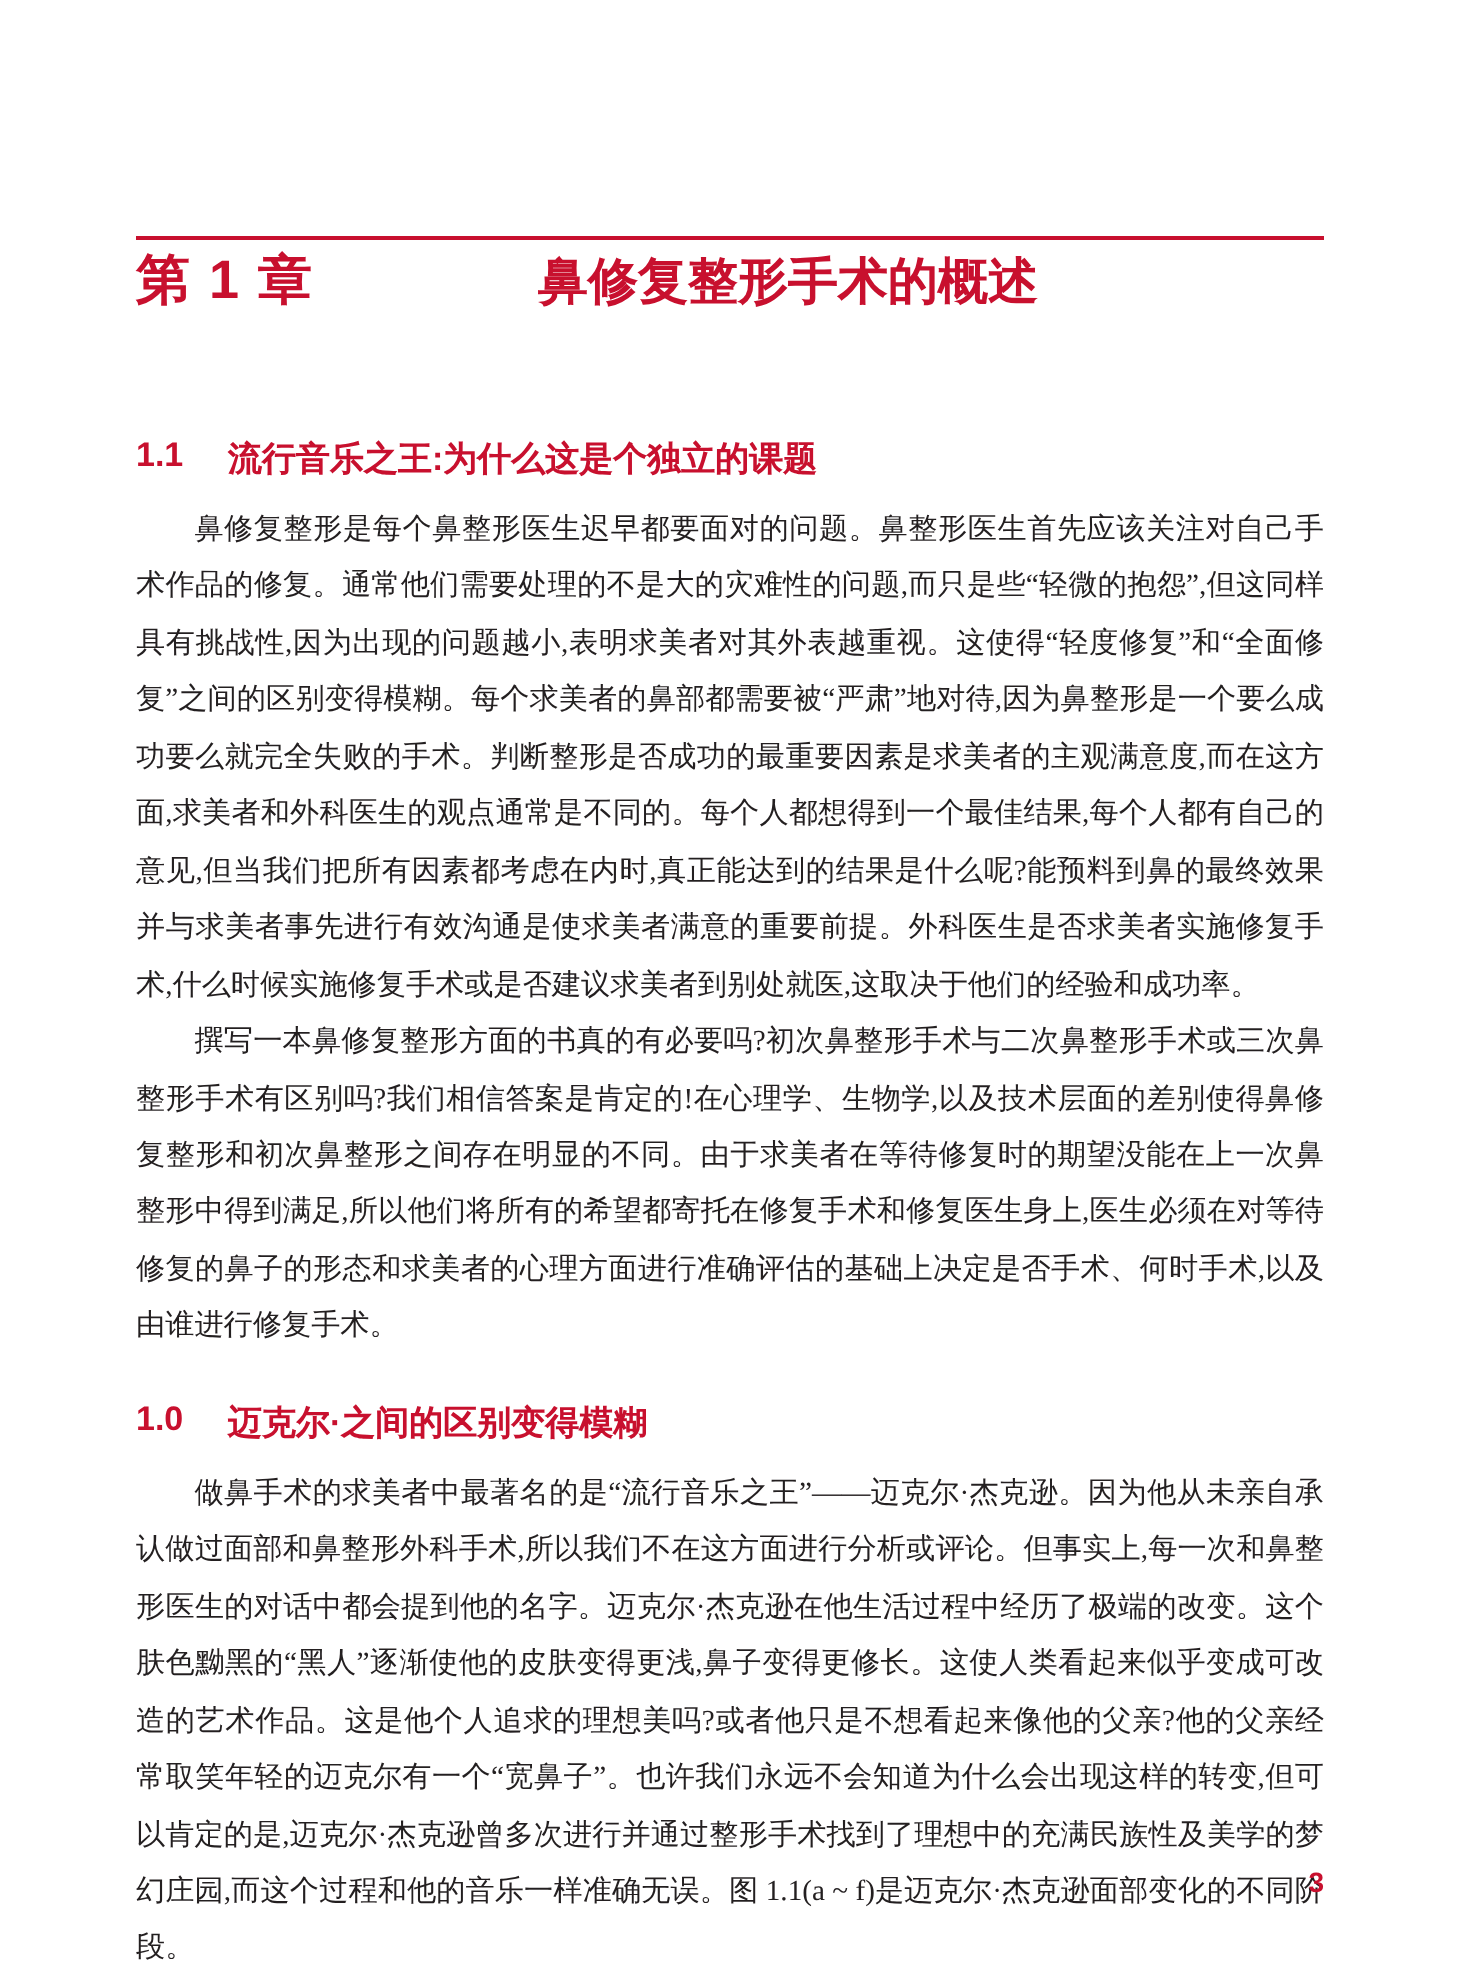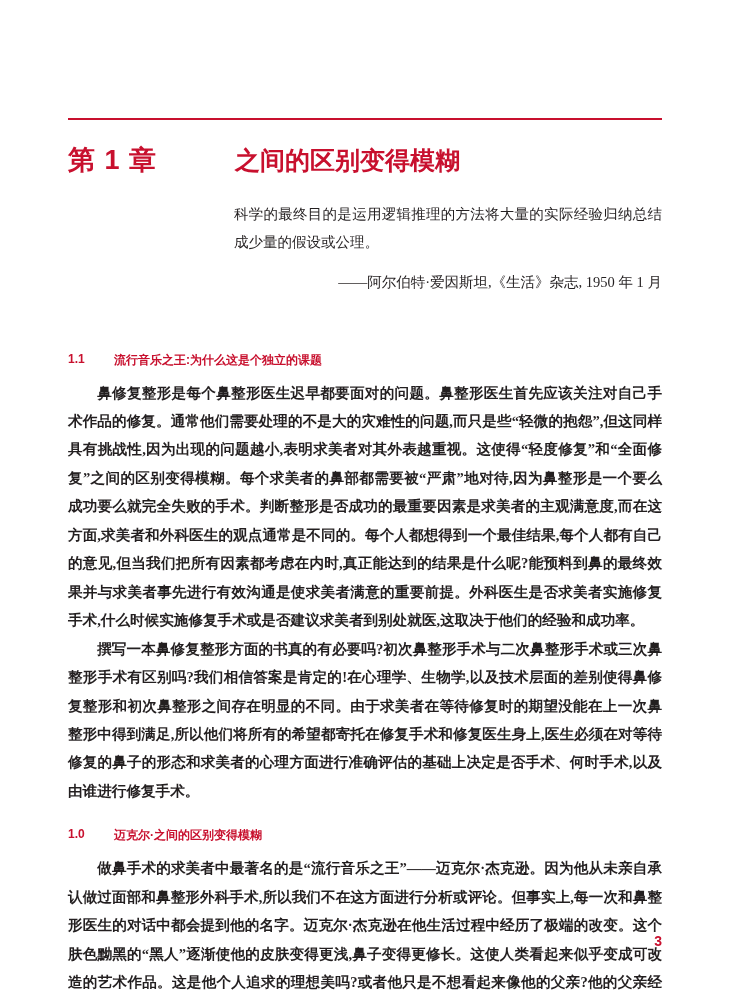--- a/index.html
+++ b/index.html
@@ -34,21 +34,22 @@
     position: absolute;
     left: 0;
     top: 0;
     width: 594px;
     height: 2px;
     background: #c8102e;
   }
   .chapter-row {
     display: flex;
     align-items: baseline;
-    padding-top: 24px;
+    padding-top: 4px;
+    gap: 34px;
   }
   .chapter-number {
     font-family: "Liberation Sans", sans-serif;
     font-weight: bold;
     font-size: 27px;
     color: #c8102e;
     letter-spacing: 1px;
     white-space: nowrap;
   }
   .chapter-title {
@@ -84,41 +85,40 @@
   
   .section {
     margin-top: 60px;
   }
   .section.second {
     margin-top: 22px;
   }
   .section-heading {
     font-family: "Liberation Sans", sans-serif;
     font-weight: bold;
-    font-size: 12px;
+    font-size: 17px;
     color: #c8102e;
     margin: 0 0 10px 0;
     display: flex;
   }
   .section-num {
     width: 46px;
     flex: 0 0 46px;
   }
   .section-name {
     flex: 1 1 auto;
   }
   .body-p {
     margin: 0;
     font-size: 14.6px;
     line-height: 1.95;
     text-align: justify;
     text-justify: inter-ideograph;
     text-indent: 2em;
     color: #231f20;
-    font-weight: bold;
   }
   .body-p + .body-p {
     margin-top: 0;
   }
 
   
   .folio {
     position: absolute;
     right: 68px;
     bottom: 42px;
@@ -130,28 +130,24 @@
 </style>
 </head>
 <body>
 
 <div class="page">
 
   <div class="chapter-header">
     <div class="chapter-rule"></div>
     <div class="chapter-row">
       <div class="chapter-number">第 1 章</div>
-      <div class="chapter-title">之间的区别变得模糊</div>
+      <div class="chapter-title">鼻修复整形手术的概述</div>
     </div>
   </div>
 
-  <div class="epigraph">
-    <p>科学的最终目的是运用逻辑推理的方法将大量的实际经验归纳总结成少量的假设或公理。</p>
-    <div class="epigraph-source">——阿尔伯特·爱因斯坦,《生活》杂志, 1950 年 1 月</div>
-  </div>
 
   <div class="section">
     <h2 class="section-heading">
       <span class="section-num">1.1</span>
       <span class="section-name">流行音乐之王:为什么这是个独立的课题</span>
     </h2>
     <p class="body-p">鼻修复整形是每个鼻整形医生迟早都要面对的问题。鼻整形医生首先应该关注对自己手术作品的修复。通常他们需要处理的不是大的灾难性的问题,而只是些“轻微的抱怨”,但这同样具有挑战性,因为出现的问题越小,表明求美者对其外表越重视。这使得“轻度修复”和“全面修复”之间的区别变得模糊。每个求美者的鼻部都需要被“严肃”地对待,因为鼻整形是一个要么成功要么就完全失败的手术。判断整形是否成功的最重要因素是求美者的主观满意度,而在这方面,求美者和外科医生的观点通常是不同的。每个人都想得到一个最佳结果,每个人都有自己的意见,但当我们把所有因素都考虑在内时,真正能达到的结果是什么呢?能预料到鼻的最终效果并与求美者事先进行有效沟通是使求美者满意的重要前提。外科医生是否求美者实施修复手术,什么时候实施修复手术或是否建议求美者到别处就医,这取决于他们的经验和成功率。</p>
     <p class="body-p">撰写一本鼻修复整形方面的书真的有必要吗?初次鼻整形手术与二次鼻整形手术或三次鼻整形手术有区别吗?我们相信答案是肯定的!在心理学、生物学,以及技术层面的差别使得鼻修复整形和初次鼻整形之间存在明显的不同。由于求美者在等待修复时的期望没能在上一次鼻整形中得到满足,所以他们将所有的希望都寄托在修复手术和修复医生身上,医生必须在对等待修复的鼻子的形态和求美者的心理方面进行准确评估的基础上决定是否手术、何时手术,以及由谁进行修复手术。</p>
   </div>
 

